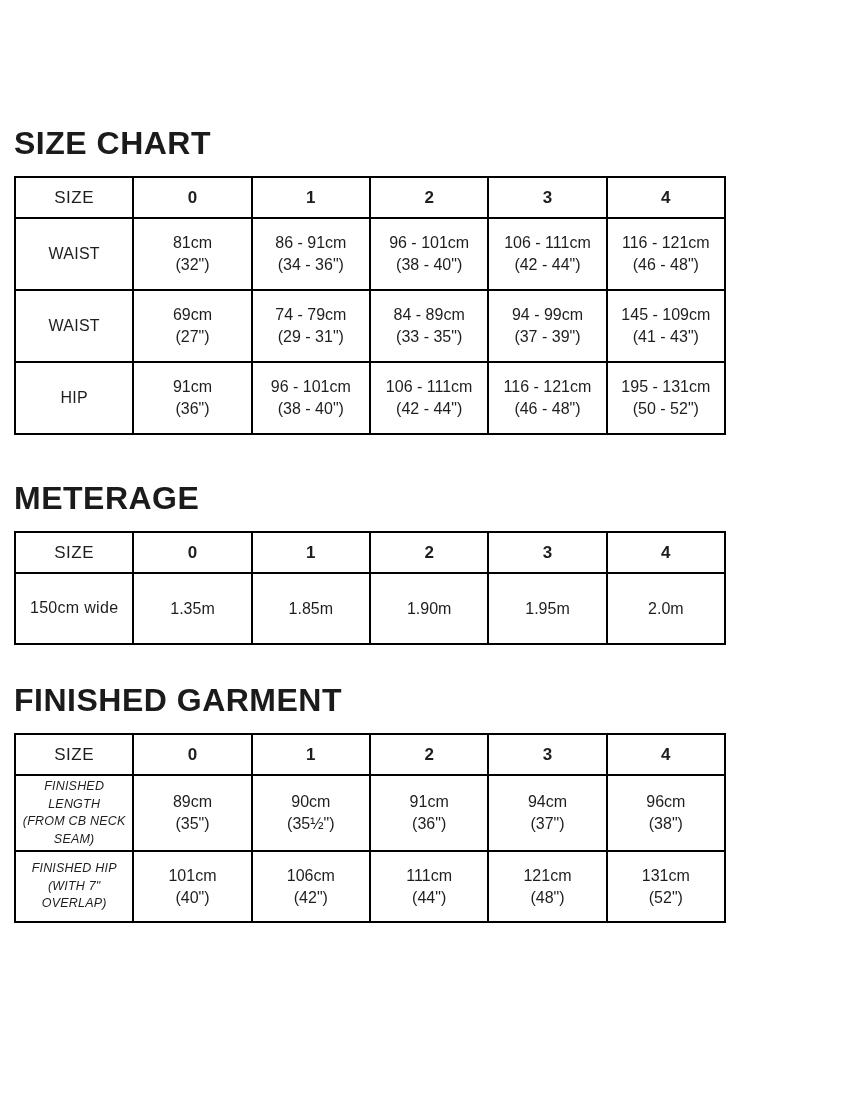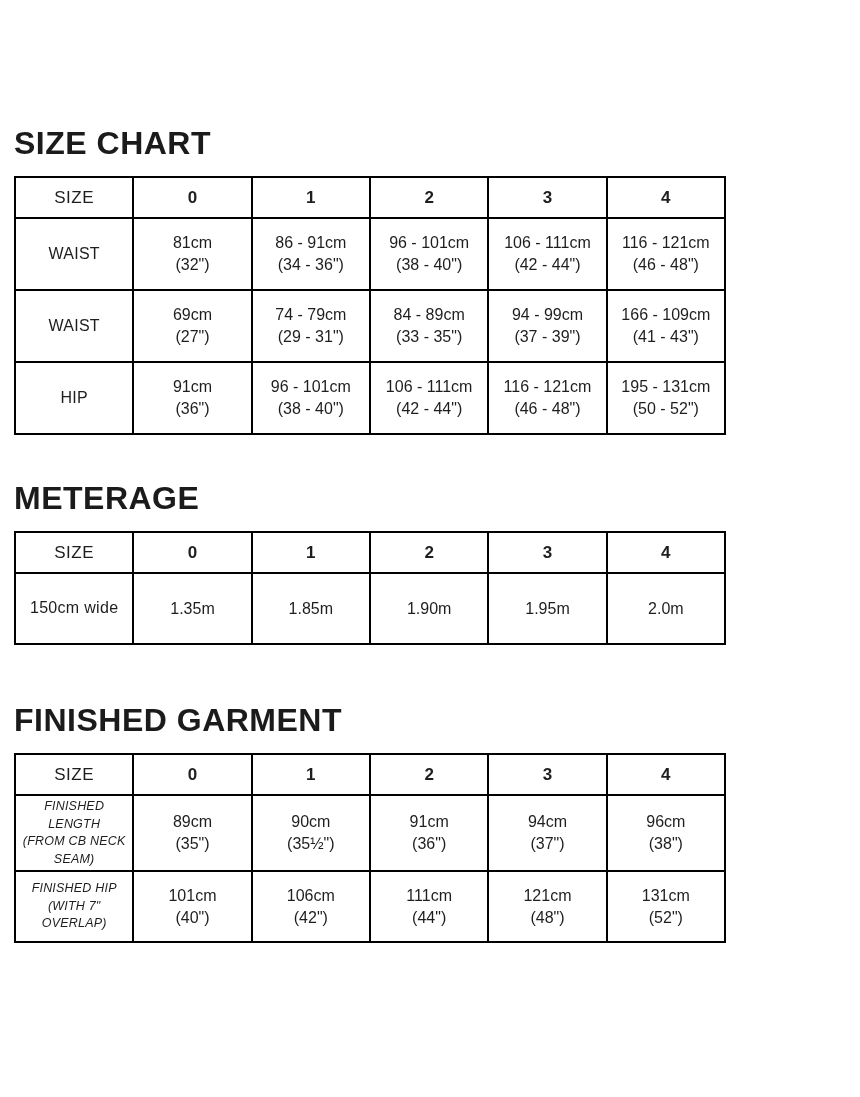--- a/index.html
+++ b/index.html
@@ -15,21 +15,21 @@
     color: #1e1e1e;
     -webkit-font-smoothing: antialiased;
   }
   .page {
     box-sizing: border-box;
     width: 740px;
     padding: 128px 14px 0 14px;
   }
   .section { margin: 0; }
   .section + .section { margin-top: 48px; }
-  .section.gap-lg { margin-top: 60px; }
+  .section.gap-lg { margin-top: 40px; }
   .section-title {
     margin: 0 0 18px 0;
     font-size: 32px;
     line-height: 30px;
     font-weight: 700;
     letter-spacing: 0.5px;
     color: #1b1b1b;
   }
   table.spec-table {
     width: 100%;
@@ -131,21 +131,21 @@
             </td>
             <td class="data-cell">
               <div>84 - 89cm</div>
               <div>(33 - 35")</div>
             </td>
             <td class="data-cell">
               <div>94 - 99cm</div>
               <div>(37 - 39")</div>
             </td>
             <td class="data-cell">
-              <div>166 - 109cm</div>
+              <div>145 - 109cm</div>
               <div>(41 - 43")</div>
             </td>
           </tr>
           <tr>
             <th class="row-label">
               <div>HIP</div>
             </th>
             <td class="data-cell">
               <div>91cm</div>
               <div>(36")</div>

